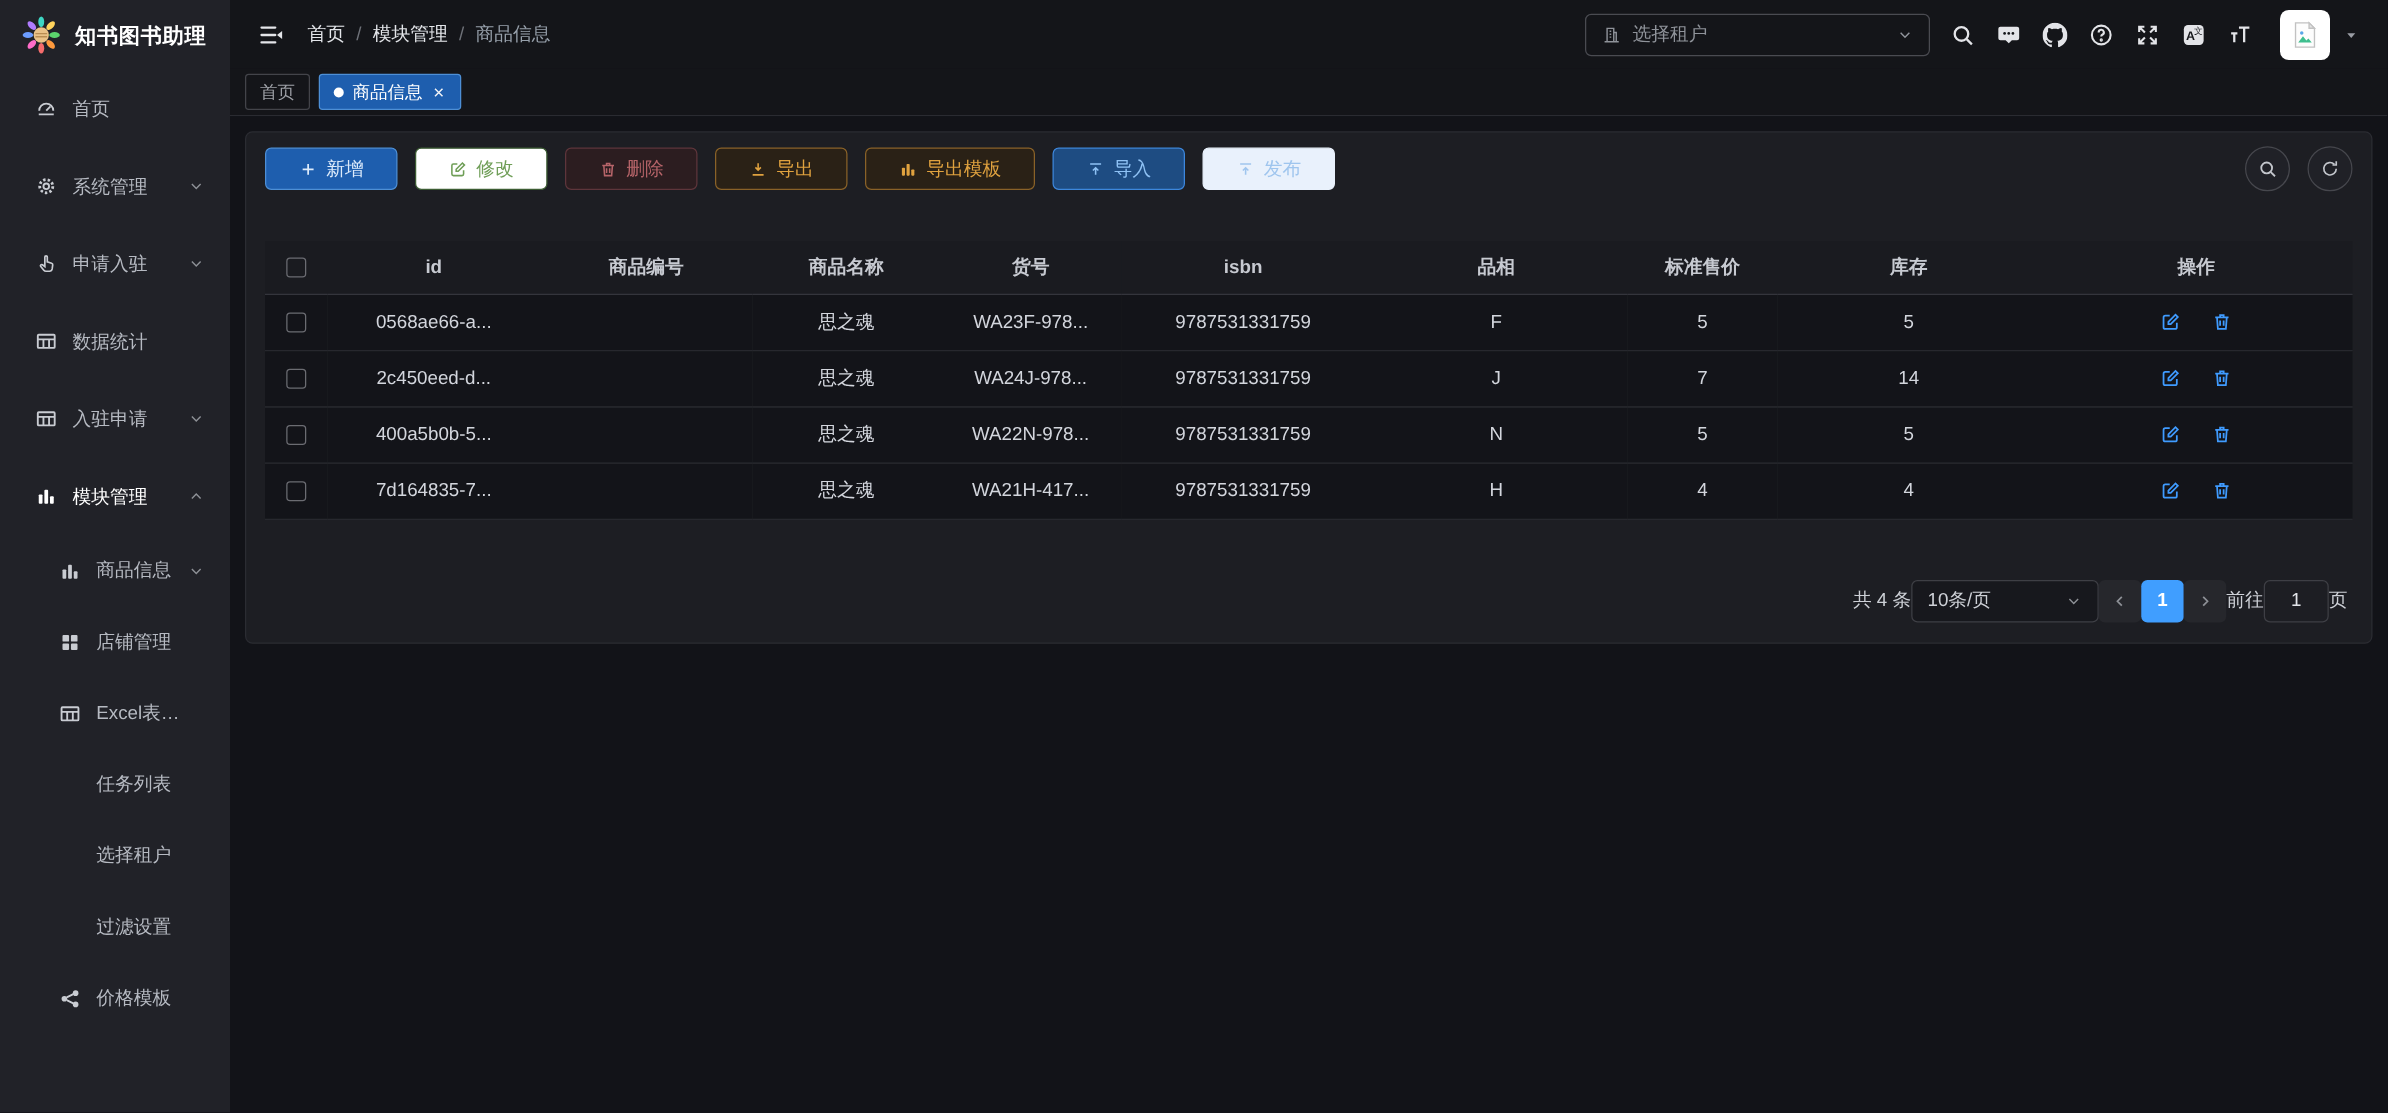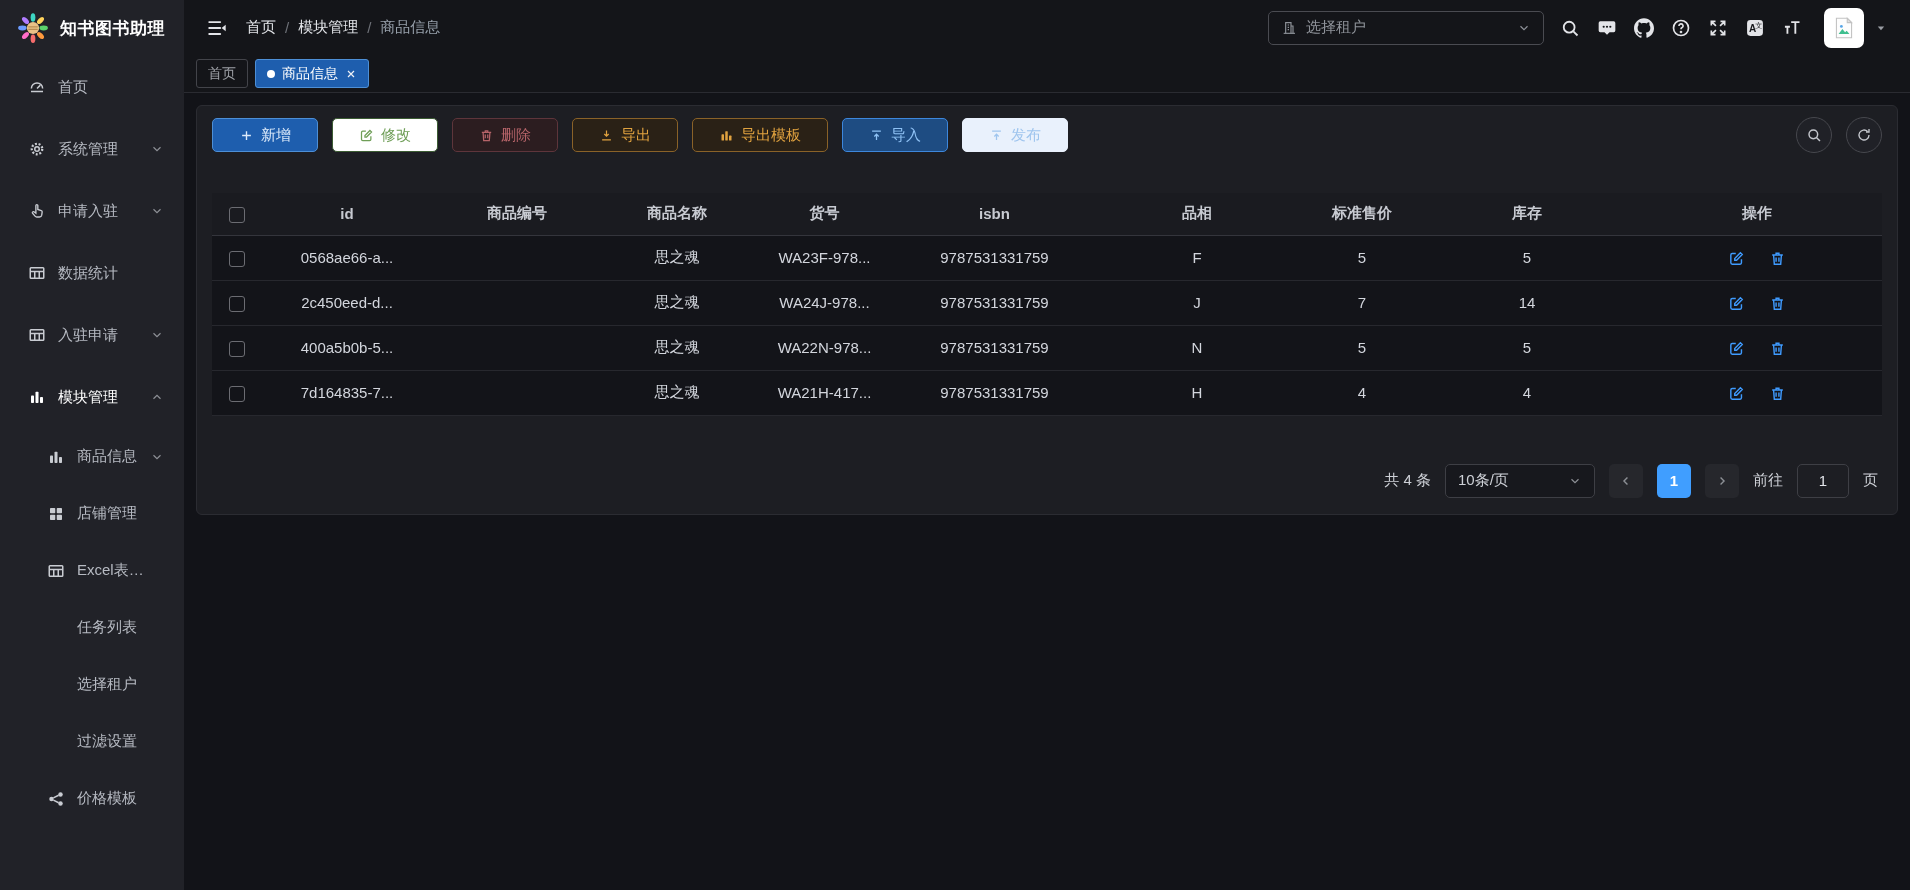--- a/index.html
+++ b/index.html
@@ -96,21 +96,21 @@
   .grid thead th{height:42px;background:var(--head-bg);color:#c7cad1;font-weight:bold;font-size:15px;
                  border-bottom:1px solid #34353c;text-align:center;white-space:nowrap}
   .grid tbody td{height:45px;background:var(--row-bg);color:var(--text);font-size:15px;text-align:center;
                  border-bottom:1px solid #27282e;white-space:nowrap;overflow:hidden;text-overflow:ellipsis}
   .checkbox{display:inline-block;width:16px;height:16px;border:1px solid #6b6c72;border-radius:3px;
             background:transparent;cursor:pointer;vertical-align:middle}
   .td-actions .action{display:inline-flex;width:17px;height:17px;color:#3f9bff;cursor:pointer;margin:0 10px;vertical-align:middle}
   .td-actions .action svg{width:17px;height:17px}
 
   
-  .pagination{display:flex;align-items:center;justify-content:flex-end;gap:14px;margin-top:48px;padding-right:4px}
+  .pagination{display:flex;align-items:center;justify-content:flex-end;margin-top:48px;padding-right:4px}
   .pg-total{color:#cdd0d6}
   .pg-size{width:150px;height:34px;border:1px solid #3e3f45;border-radius:5px;background:#17181d;
            display:flex;align-items:center;padding:0 12px;gap:8px;color:#cdd0d6;cursor:pointer}
   .pg-size .pg-size-caret{margin-left:auto;width:14px;height:14px;color:#8d9096}
   .pg-size .pg-size-caret svg{width:14px;height:14px}
   .pg-btn{width:34px;height:34px;border-radius:5px;background:#26272c;color:#8d9096;display:flex;
           align-items:center;justify-content:center;cursor:pointer}
   .pg-btn svg{width:14px;height:14px}
   .pg-page{width:34px;height:34px;border-radius:5px;background:var(--blue);color:#fff;font-weight:bold;
            display:flex;align-items:center;justify-content:center;cursor:pointer}

